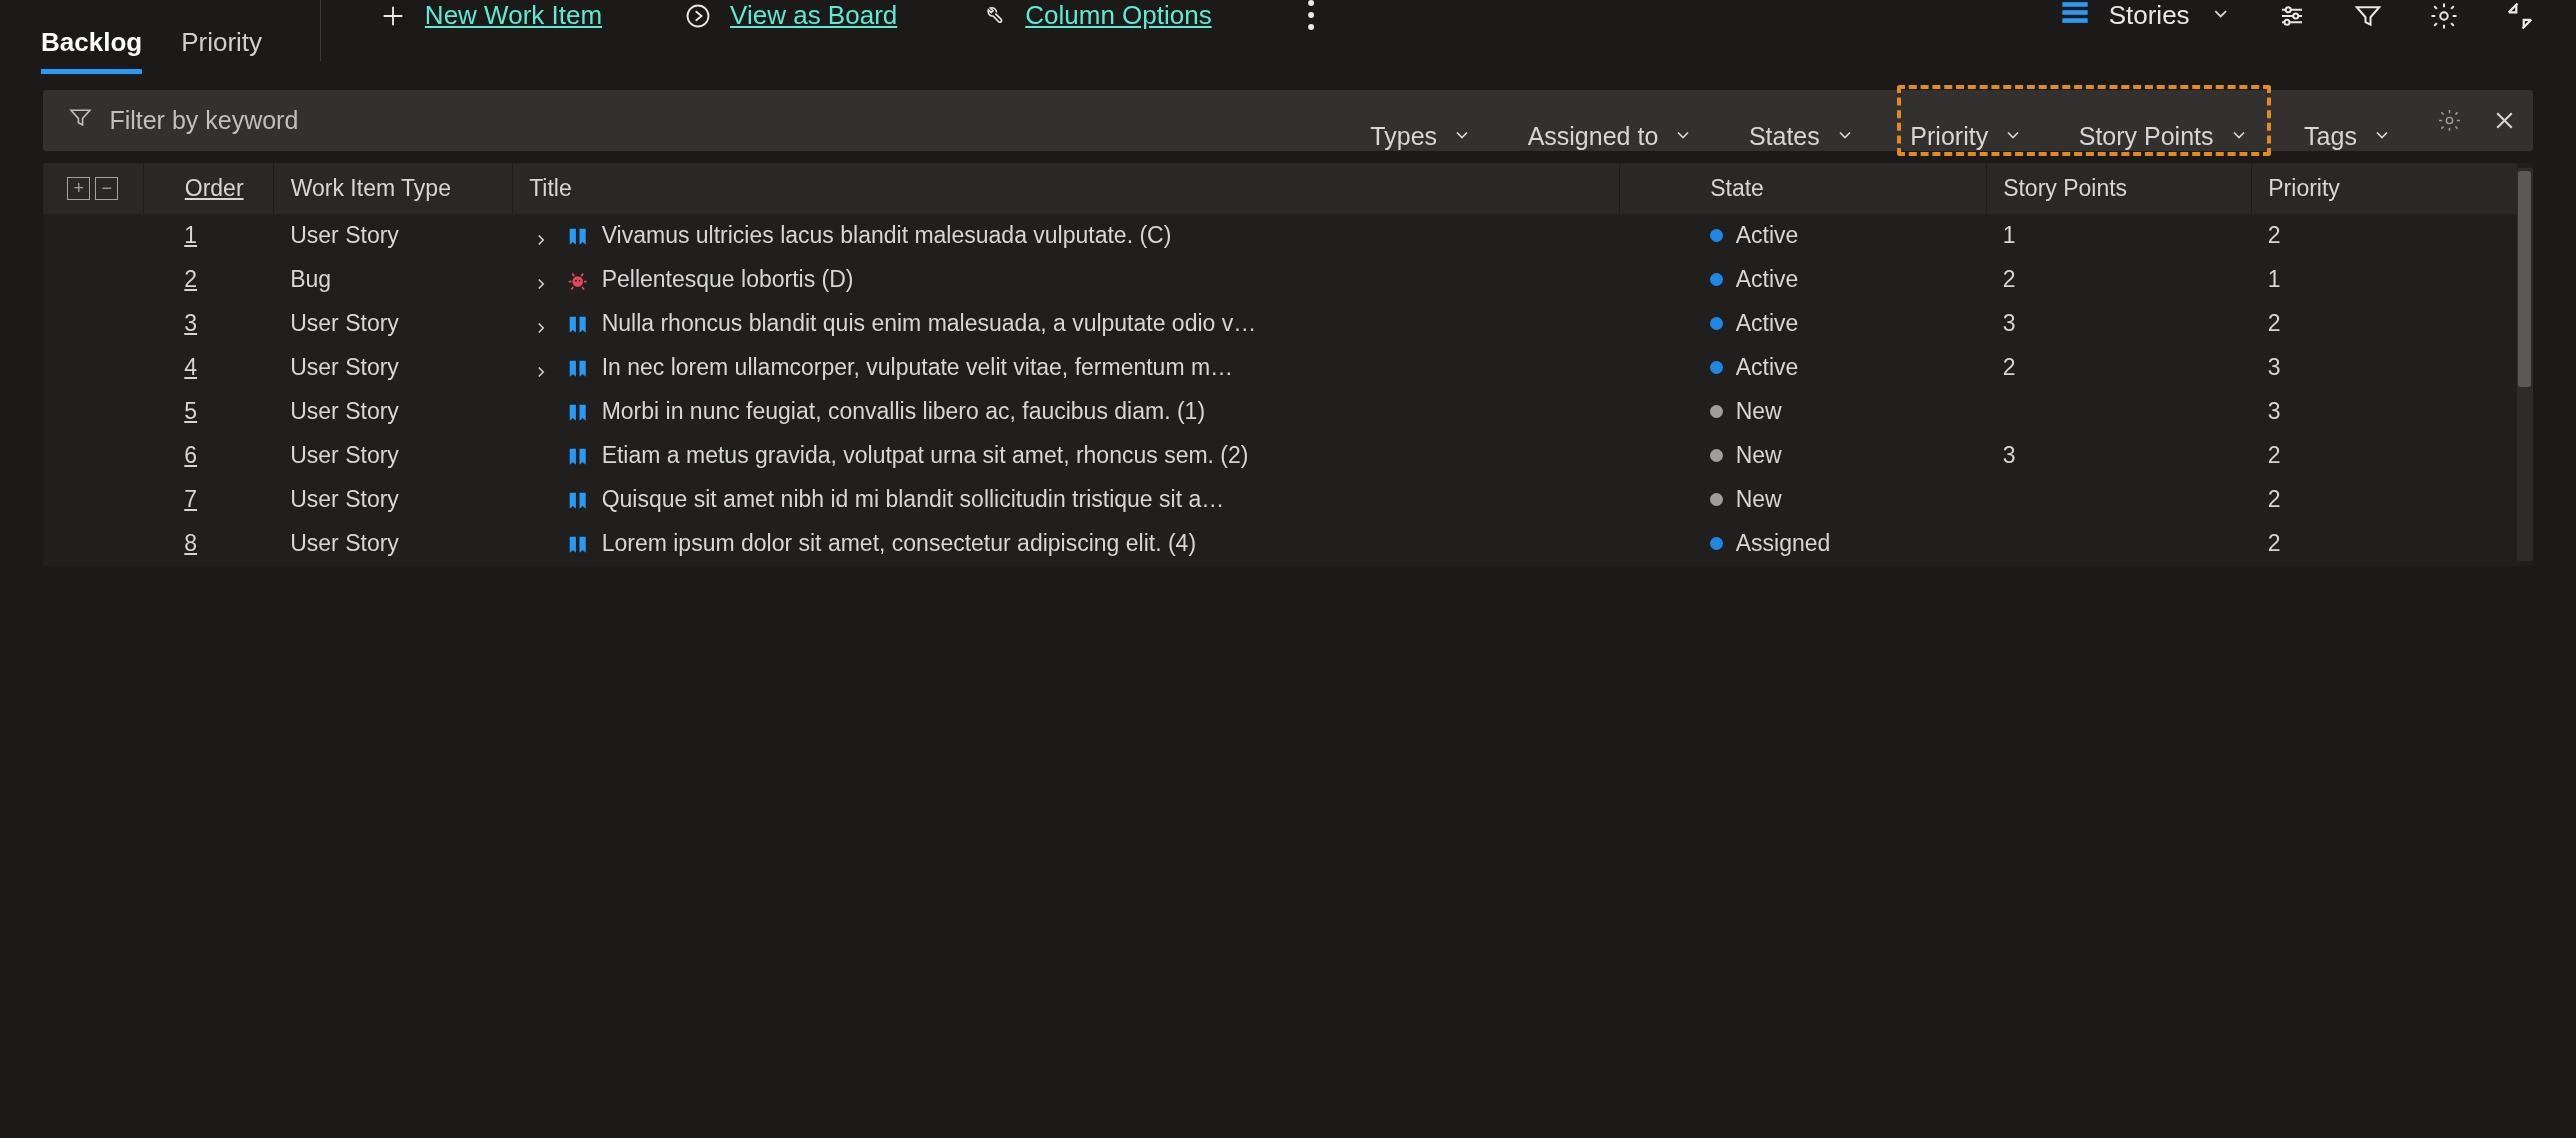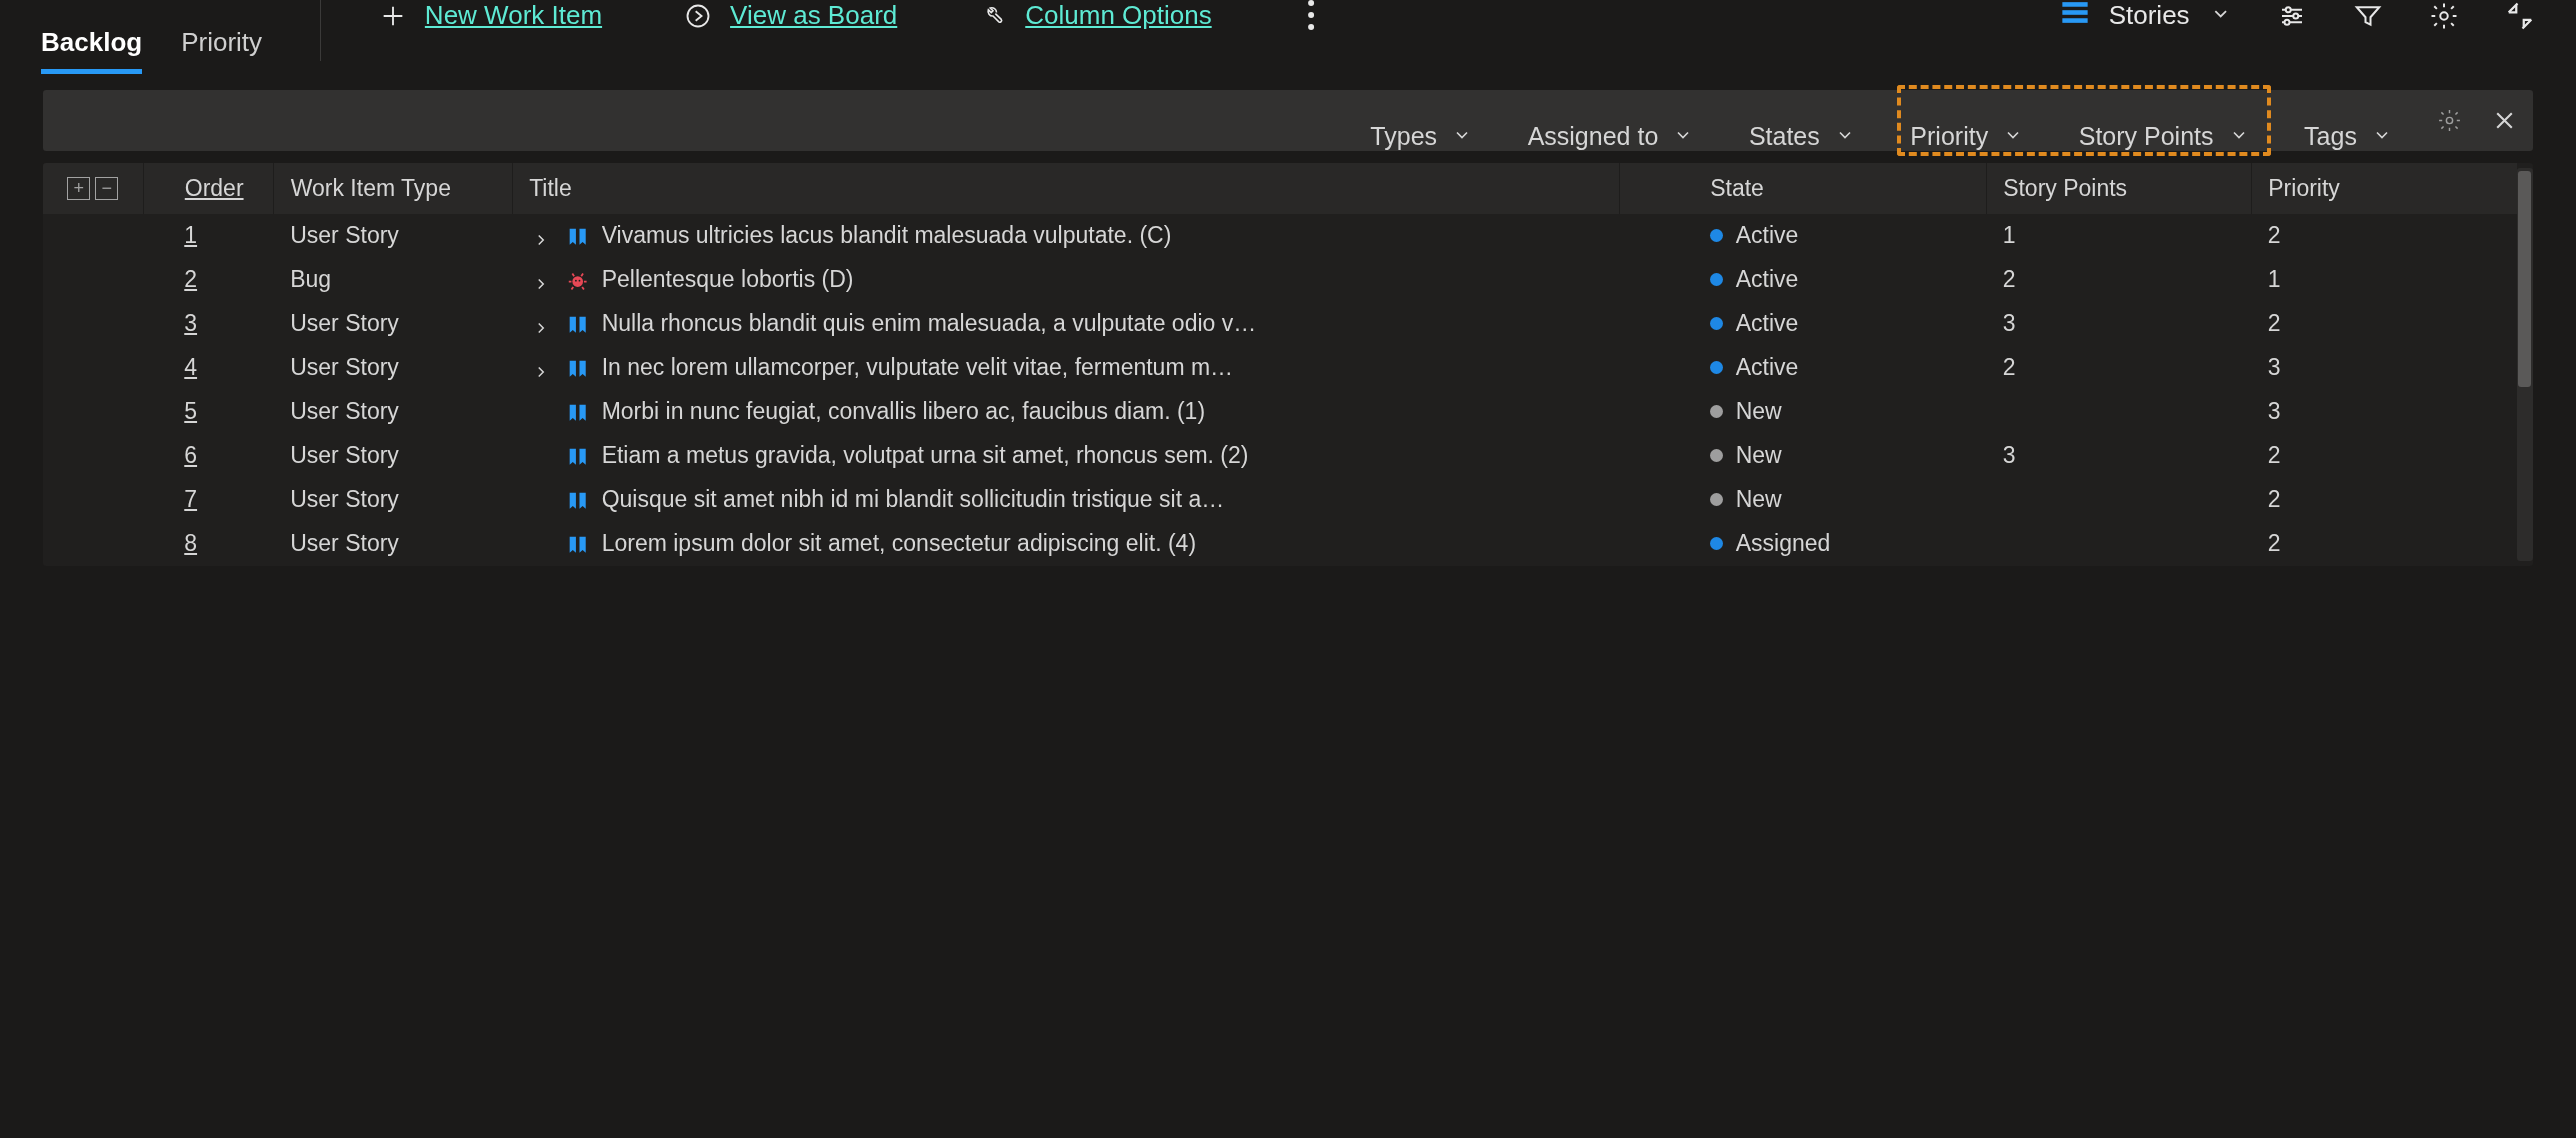--- a/index.html
+++ b/index.html
@@ -353,20 +353,28 @@
     <div class="icon-btn">
       <svg width="30" height="30" viewBox="0 0 24 24" fill="none">
         <path d="M9 3v6H3M15 21v-6h6" stroke="#e8e8e8" stroke-width="1.8" fill="none"></path>
         <path d="M3 9l7-7M21 15l-7 7" stroke="#e8e8e8" stroke-width="1.8"></path>
       </svg>
     </div>
   </div>
 </div>
 
 <div class="filter-bar">
+  <div class="filter-input-wrap">
+    <span>
+      <svg width="25" height="25" viewBox="0 0 24 24" fill="none">
+          <path d="M3 5h18l-7 8v6l-4-2v-4L3 5z" stroke="#bfbfbf" stroke-width="1.6" fill="none"></path>
+        </svg>
+    </span>
+    <input class="filter-input" placeholder="Filter by keyword" style="">
+  </div>
 
   <div class="filter-spacer"></div>
 
   <div class="filter-pills">
     <div class="filter-pill">
       <span>Types</span>
       <span><svg class="chev" width="20" height="20" viewBox="0 0 24 24">
             <path d="M6 9l6 6 6-6" stroke-width="2" fill="none"></path>
           </svg></span>
     </div>

